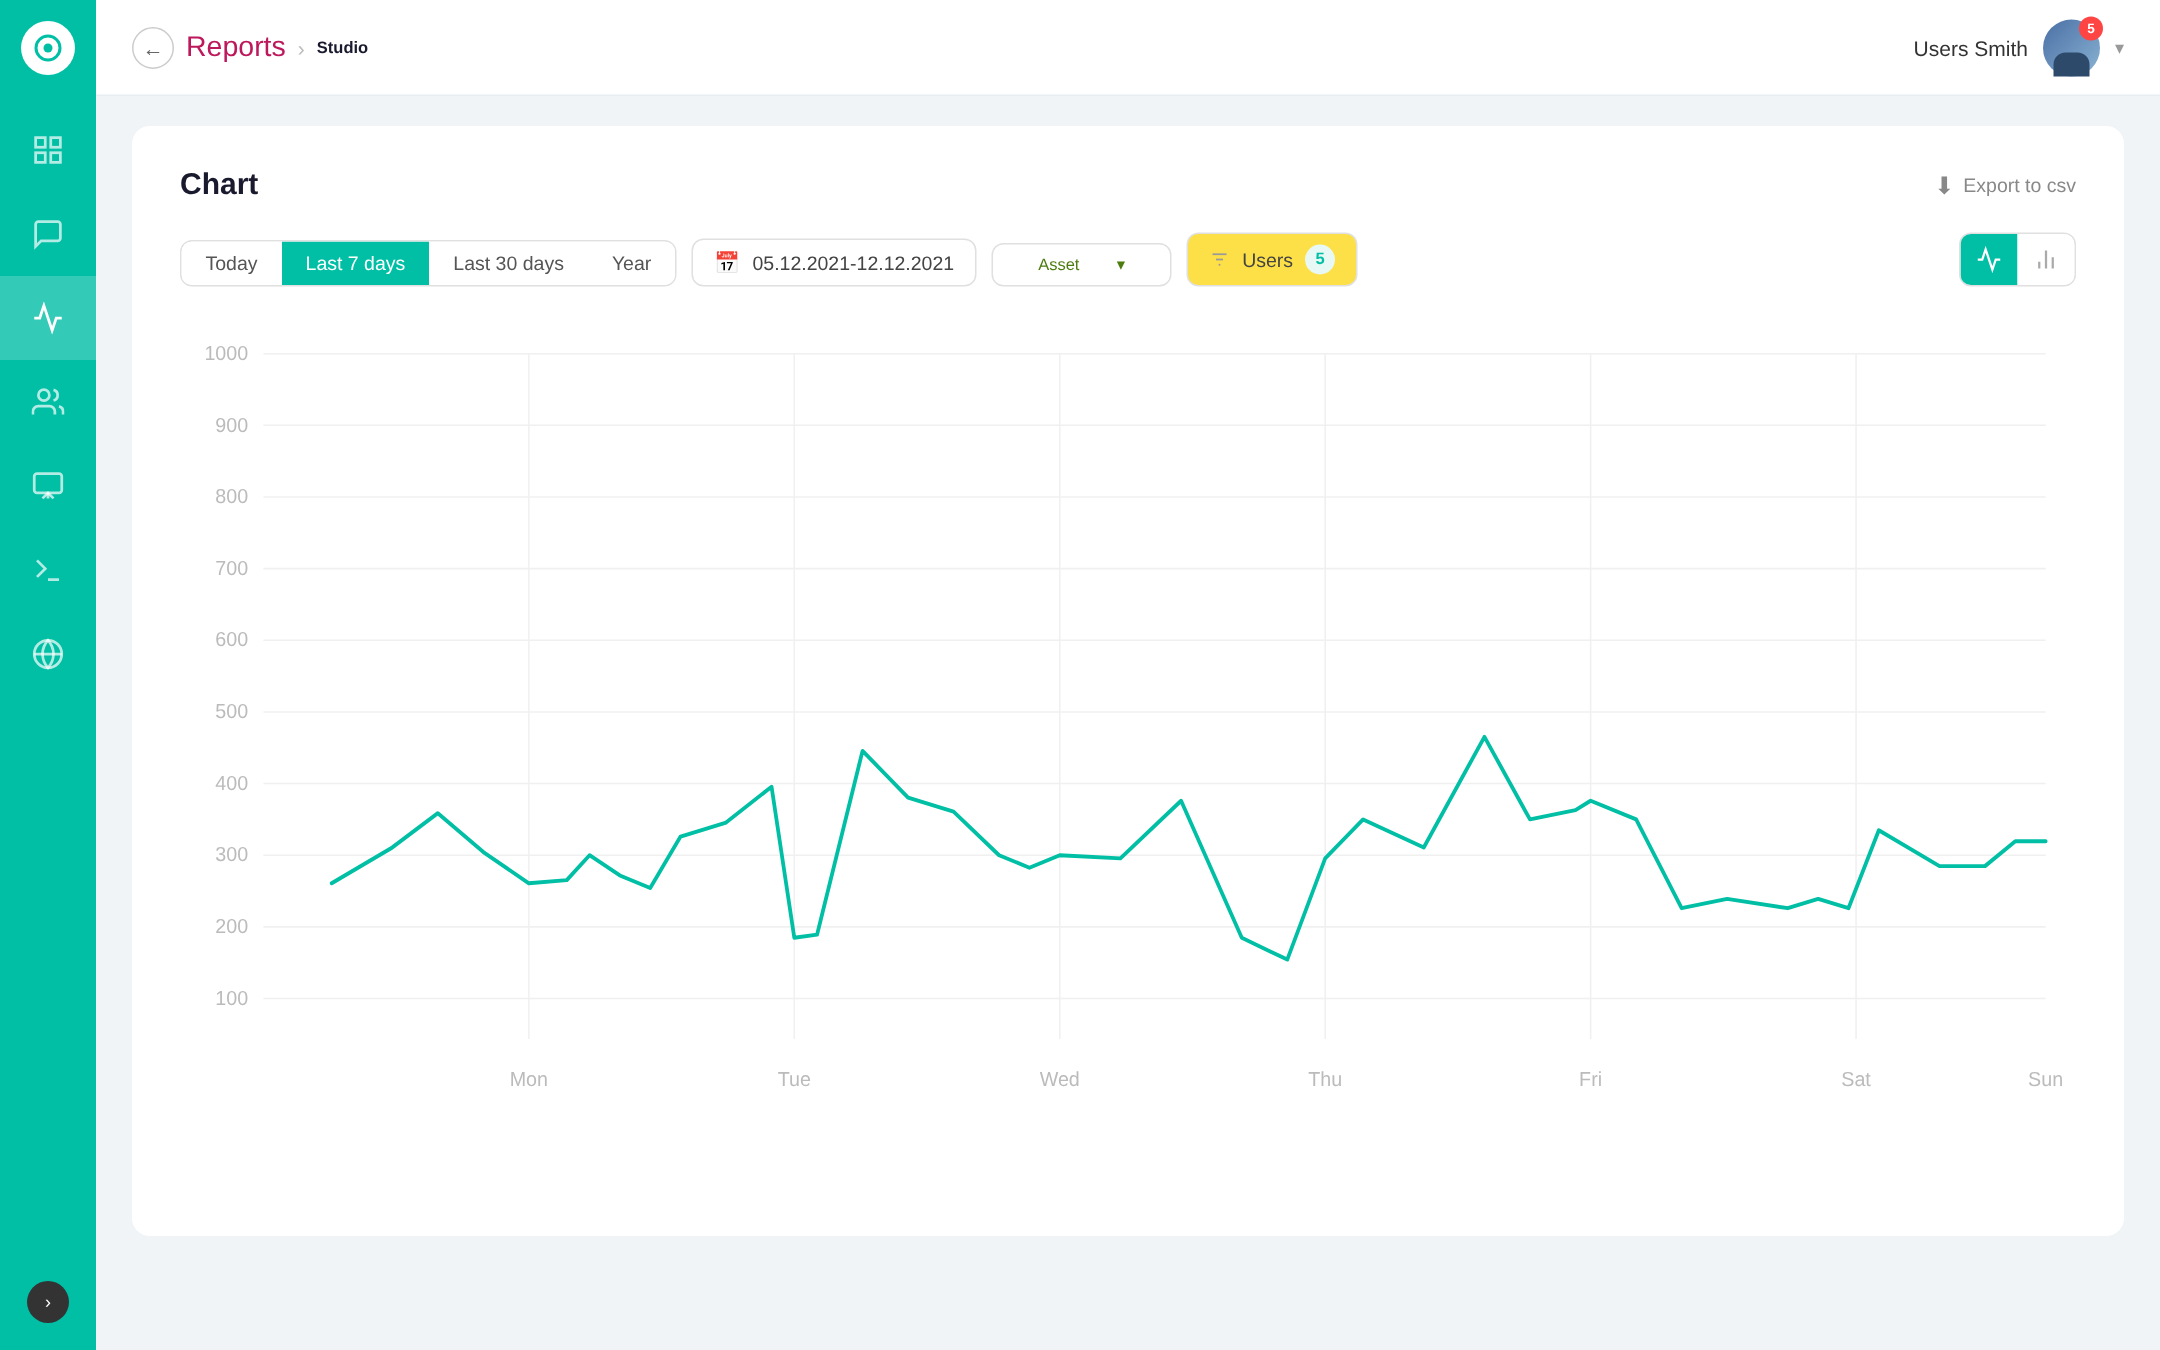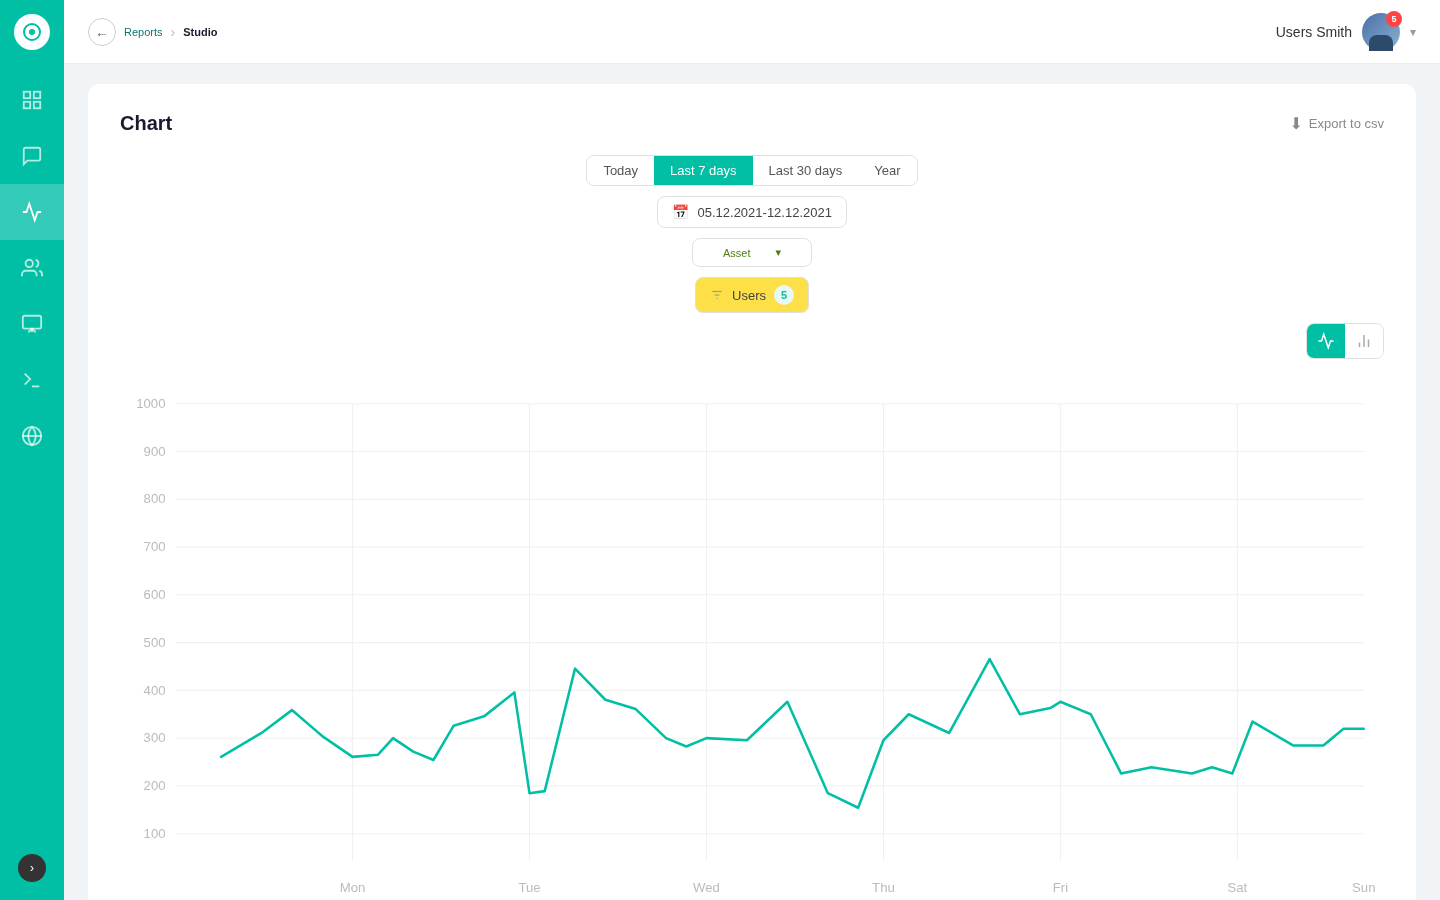--- a/index.html
+++ b/index.html
@@ -117,22 +117,22 @@
       border-radius: 50%;
       border: 1.5px solid #ccc;
       display: flex;
       align-items: center;
       justify-content: center;
       cursor: pointer;
       color: #666;
       font-size: 14px;
     }
     .breadcrumb-link {
-      color: #0f766e;
-      font-size: 11px;
+      color: #be185d;
+      font-size: 19px;
       cursor: pointer;
     }
     .breadcrumb-sep {
       color: #bbb;
       font-size: 14px;
     }
     .breadcrumb-current {
       color: #1a1a2e;
       font-size: 11px;
       font-weight: 600;
@@ -216,25 +216,24 @@
       gap: 6px;
       color: #888;
       font-size: 13px;
       cursor: pointer;
     }
     .export-icon { font-size: 16px; }
 
     
     .filters {
       display: flex;
-      align-items: center;
+      align-items: flex-end;
       gap: 10px;
       margin-bottom: 24px;
       flex-wrap: wrap;
-      flex-direction: column;
     }
     .filter-group {
       display: flex;
       border: 1.5px solid #e0e0e0;
       border-radius: 8px;
       overflow: hidden;
     }
     .filter-btn {
       padding: 7px 16px;
       font-size: 13px;

